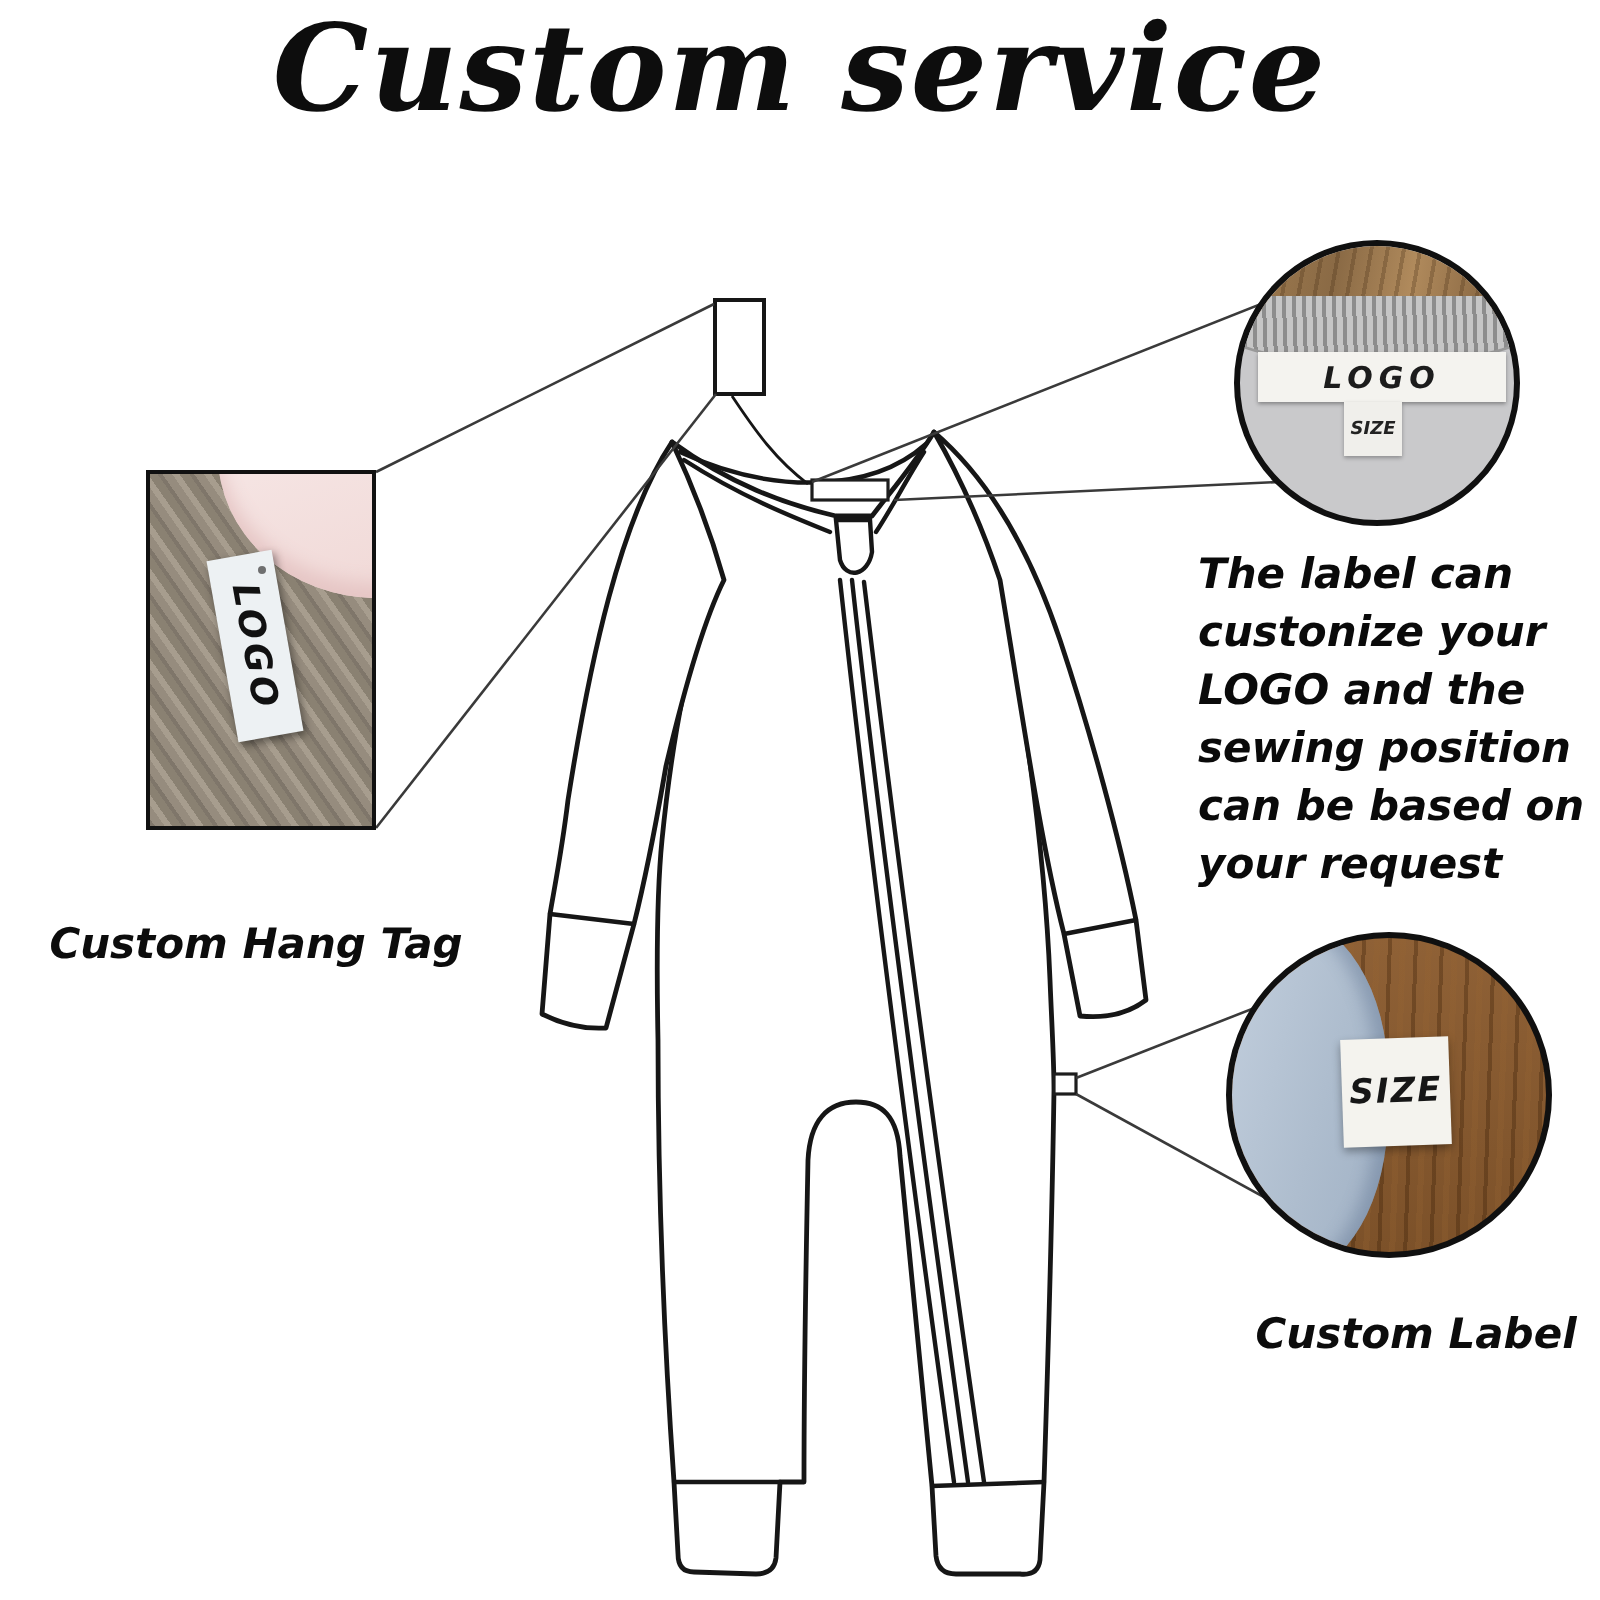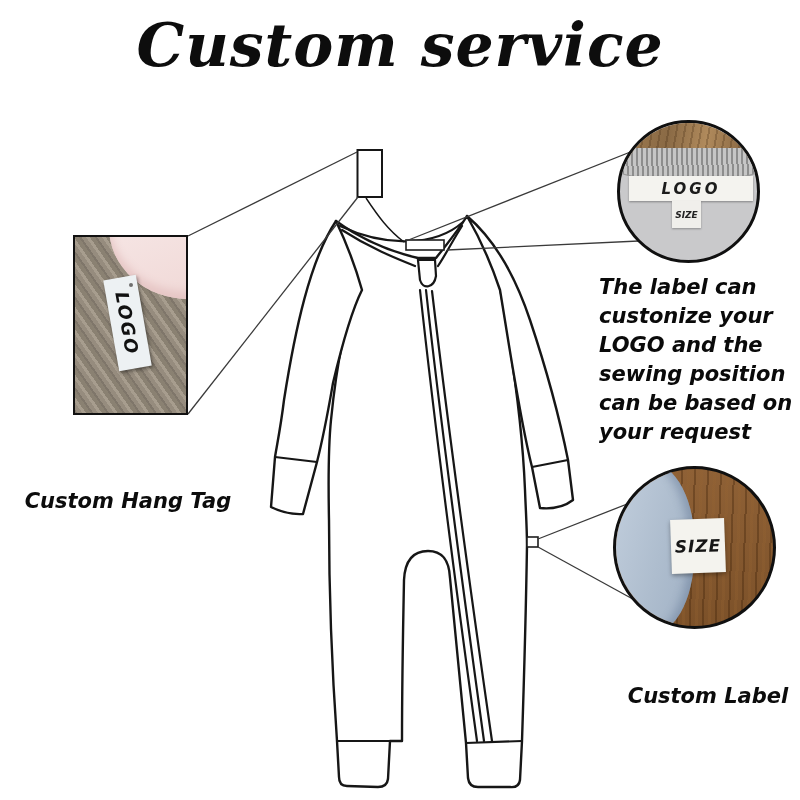--- a/index.html
+++ b/index.html
@@ -1,20 +1,20 @@
 <!DOCTYPE html>
 <html><head>
 <meta charset="utf-8">
 <style>
   html,body{margin:0;padding:0;background:#ffffff;}
   .canvas{position:relative;width:800px;height:800px;background:#ffffff;overflow:hidden;
           font-family:"DejaVu Sans",sans-serif;}
 
   
-  .title{position:absolute;top:10px;left:0;width:800px;text-align:center;
+  .title{position:absolute;top:0;left:0;width:800px;text-align:center;
          font-family:"DejaVu Serif",serif;font-style:italic;font-weight:700;
          font-size:60px;letter-spacing:1px;color:#0d0d0d;}
 
   
   svg.lineart{position:absolute;left:0;top:0;}
 
   
   .photo{position:absolute;left:73px;top:235px;width:115px;height:180px;
          border:2.5px solid #111;box-sizing:border-box;overflow:hidden;
          background:repeating-linear-gradient(55deg,
@@ -24,21 +24,21 @@
         border-radius:0 0 14% 78%;box-shadow:inset 0 -7px 9px #e6c6c5;}
   .tag{position:absolute;left:36px;top:40px;width:33px;height:92px;background:#edf1f3;
        transform:rotate(-10deg);display:flex;align-items:center;justify-content:center;
        box-shadow:1px 2px 4px rgba(0,0,0,.45);}
   .tag span{transform:rotate(90deg);font-weight:700;font-style:italic;font-size:18px;
             letter-spacing:2px;color:#111;white-space:nowrap;}
   .hole{position:absolute;left:54px;top:46px;width:4px;height:4px;border-radius:50%;background:#6f6f6f;}
 
   
   .cap{position:absolute;font-weight:700;font-style:italic;color:#0c0c0c;
-       font-size:21px;text-align:center;white-space:nowrap;margin-top:29px;}
+       font-size:21px;text-align:center;white-space:nowrap;}
   #cap-hang{left:20px;top:460px;width:216px;}
   #cap-label{left:612px;top:655px;width:192px;}
   .para{position:absolute;left:599px;top:273px;width:215px;font-weight:700;font-style:italic;
         font-size:21px;line-height:29px;color:#0a0a0a;}
   .para div{white-space:nowrap;}
 
   
   .circle{position:absolute;border:3px solid #101010;border-radius:50%;
           overflow:hidden;box-sizing:border-box;}
   #circ-neck{left:617px;top:120px;width:143px;height:143px;background:#c9c9cb;}

